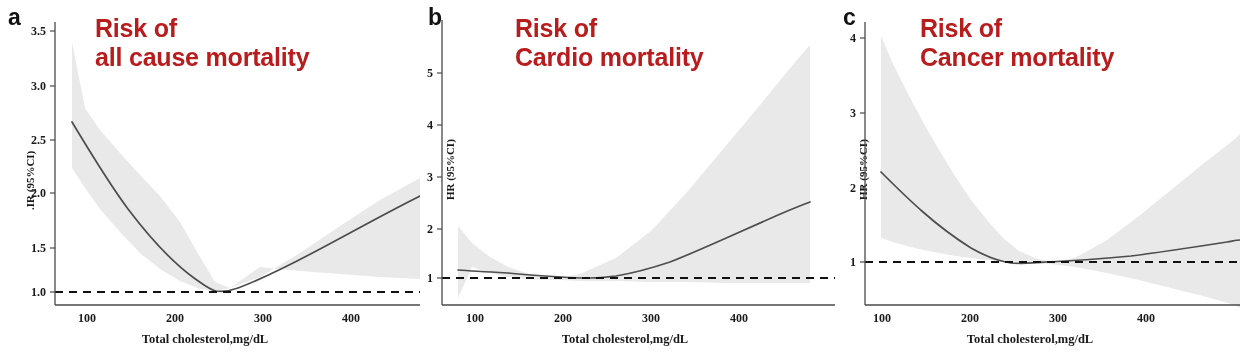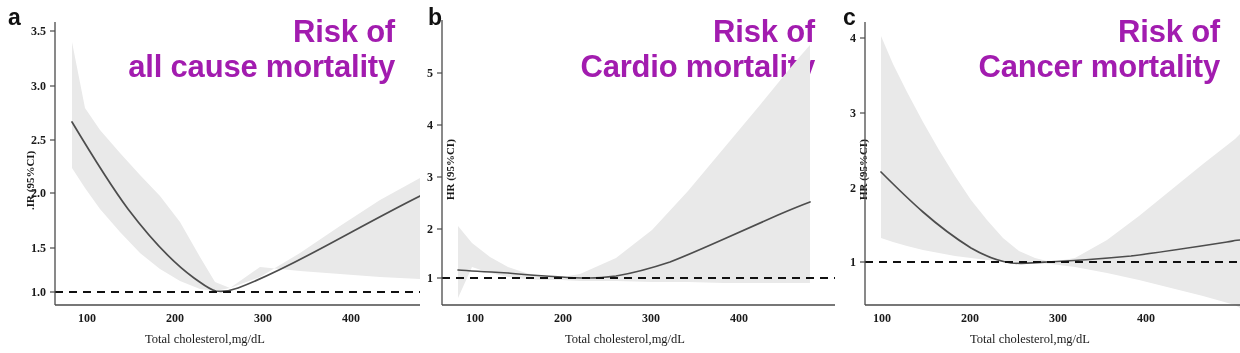--- a/index.html
+++ b/index.html
@@ -9,35 +9,35 @@
   .panel{position:absolute;top:0;height:353px;}
   #panel-a{left:0;width:420px;}
   #panel-b{left:420px;width:415px;}
   #panel-c{left:835px;width:405px;}
   .panel-letter{
     position:absolute;font-family:"Liberation Sans", sans-serif;
     font-weight:bold;font-size:23px;color:#111;line-height:1;
     left:8px;top:6px;}
   .panel-svg{position:absolute;left:0;top:0;}
   .title{
-    position:absolute;text-align:right;
+    position:absolute;text-align:left;
     font-family:"Liberation Sans", sans-serif;
-    font-weight:bold;font-size:31px;line-height:1.14;
-    color:#a21caf;white-space:pre-line;letter-spacing:-0.2px;}
+    font-weight:bold;font-size:25px;line-height:1.14;
+    color:#b91c1c;white-space:pre-line;letter-spacing:-0.2px;}
   #title-a{left:95px;top:14px;width:300px;}
   #title-b{left:95px;top:14px;width:300px;}
   #title-c{left:85px;top:14px;width:300px;}
   .ylab{
     position:absolute;
     font-family:"Liberation Serif", serif;font-weight:bold;
     font-size:11px;color:#1a1a1a;white-space:nowrap;
     transform-origin:0 0;transform:rotate(-90deg);}
   .xlab{
     position:absolute;text-align:center;
-    font-family:"Liberation Serif", serif;font-weight:normal;
+    font-family:"Liberation Serif", serif;font-weight:bold;
     font-size:12.5px;color:#1a1a1a;white-space:nowrap;}
   .tick-text{
     font-family:"Liberation Serif", serif;font-weight:bold;
     font-size:12px;fill:#1a1a1a;}
   .axis-line{stroke:#4a4a4a;stroke-width:1.3;fill:none;}
   .tick-mark{stroke:#4a4a4a;stroke-width:1.2;}
   .ci-band{fill:#e9e9e9;stroke:none;}
   .hr-curve{fill:none;stroke:#4d4d4d;stroke-width:1.7;
             stroke-linecap:round;stroke-linejoin:round;}
   .ref-line{stroke:#111;stroke-width:2;stroke-dasharray:8 6;fill:none;}

